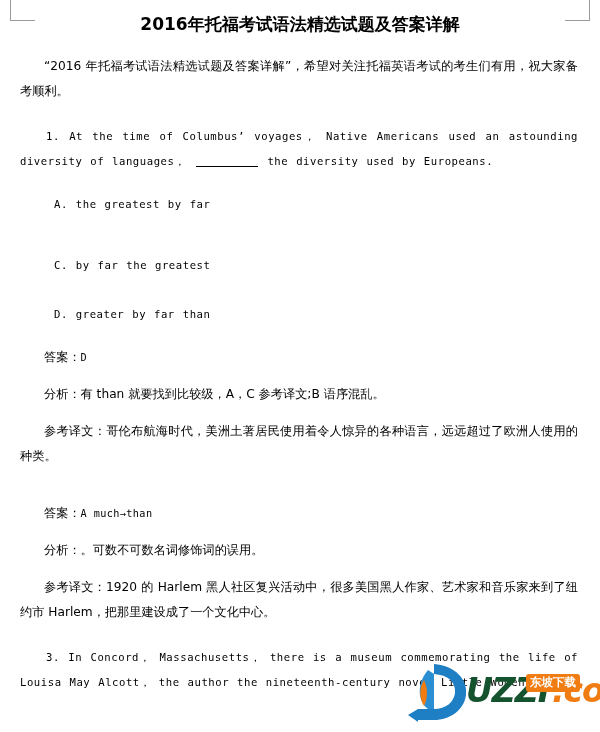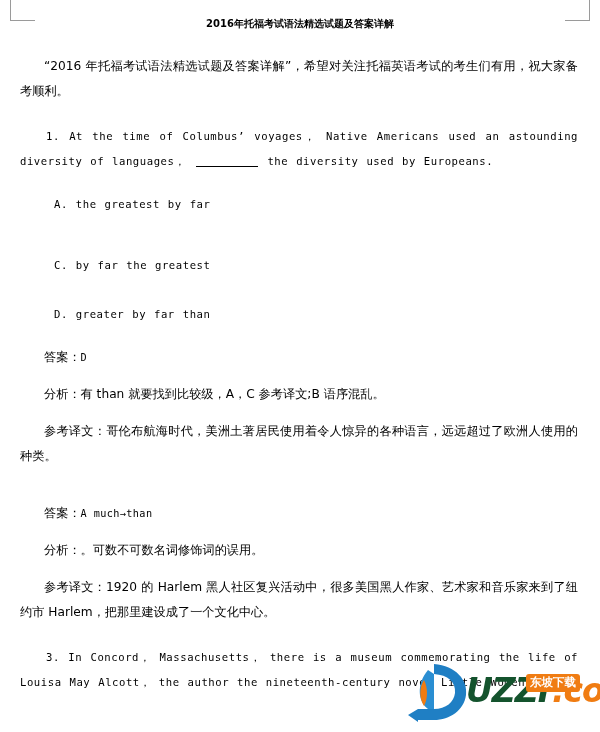--- a/index.html
+++ b/index.html
@@ -46,21 +46,21 @@
     position: absolute;
     left: 0;
     top: 0;
     width: 600px;
     padding: 0;
   }
 
   .doc-title {
     font-family: "DejaVu Sans", sans-serif;
     font-weight: bold;
-    font-size: 10px;
+    font-size: 17px;
     text-align: center;
     letter-spacing: 0px;
     margin: 14px 0 0 0;
     line-height: 20px;
   }
 
   
   .para {
     font-family: "DejaVu Sans", sans-serif;
     font-size: 12.2px;

